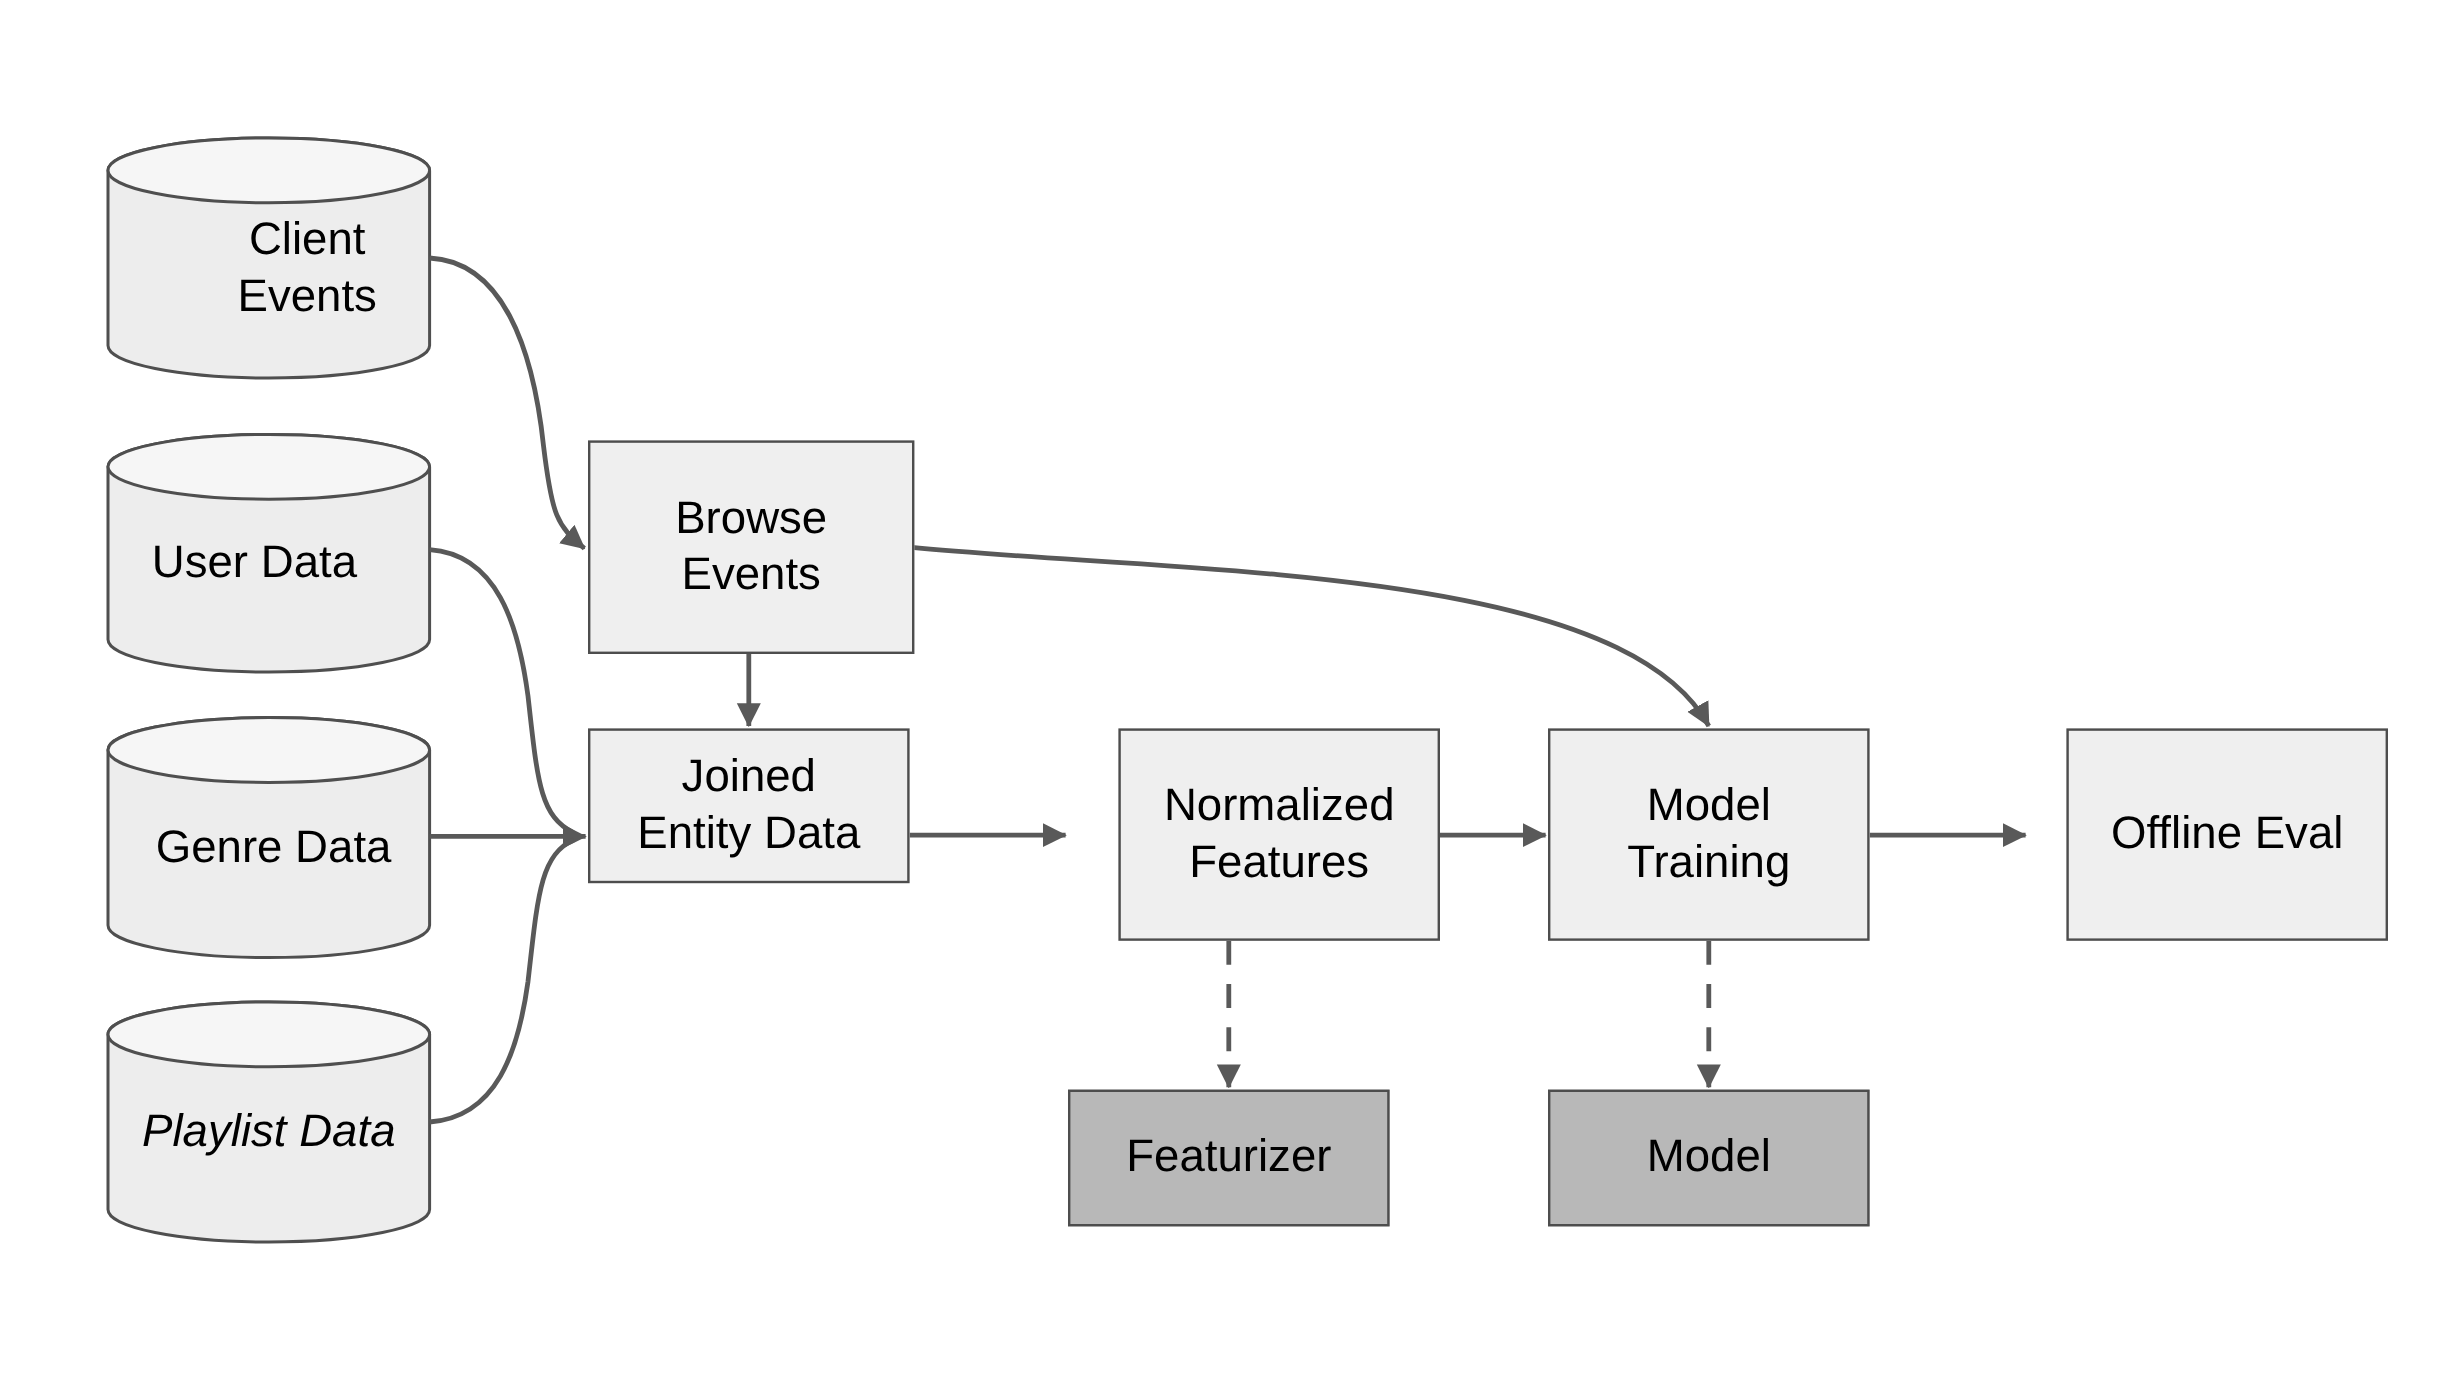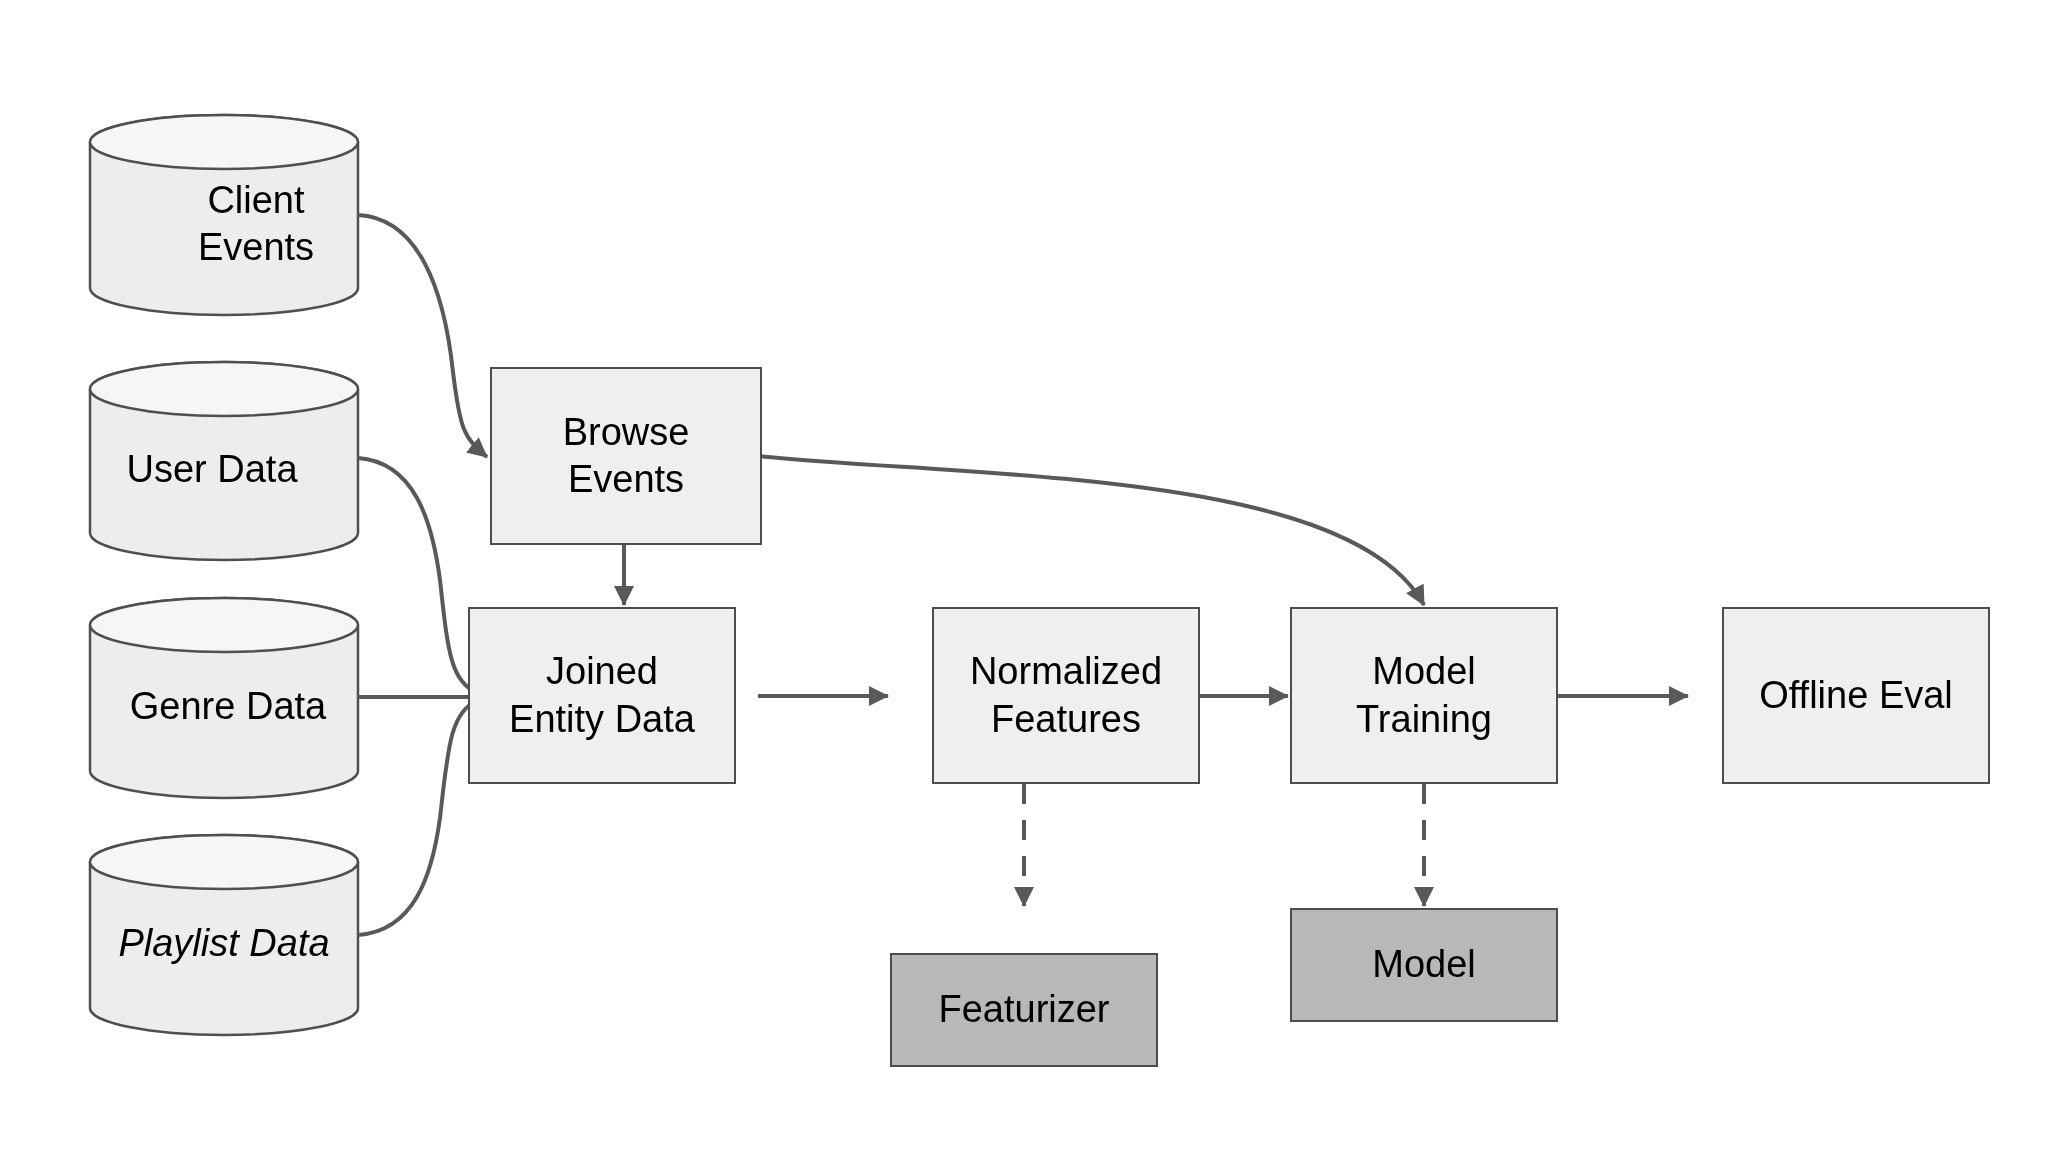--- a/index.html
+++ b/index.html
@@ -124,35 +124,35 @@
     <span>Genre Data</span>
   </div>
   <div class="node cyl-label" style="left:90px; top:835px; width:268px; height:200px;font-style:italic;">
     <span>Playlist Data</span>
   </div>
 
   <div class="node box light" style="left:490px; top:367px; width:272px; height:178px;">
     <span>Browse
 Events</span>
   </div>
-  <div class="node box light" style="left:468px; top:607px; width:268px; height:177px;">
+  <div class="node box light" style="left:490px; top:607px; width:268px; height:129px;">
     <span>Joined
 Entity Data</span>
   </div>
   <div class="node box light" style="left:932px; top:607px; width:268px; height:177px;">
     <span>Normalized
 Features</span>
   </div>
   <div class="node box light" style="left:1290px; top:607px; width:268px; height:177px;">
     <span>Model
 Training</span>
   </div>
   <div class="node box light" style="left:1690px; top:607px; width:268px; height:177px;margin-left:32px;">
     <span>Offline Eval</span>
   </div>
-  <div class="node box dark" style="left:890px; top:908px; width:268px; height:114px;margin-top:45px;">
+  <div class="node box dark" style="left:890px; top:908px; width:268px; height:114px;">
     <span>Featurizer</span>
   </div>
   <div class="node box dark" style="left:1290px; top:908px; width:268px; height:114px;">
     <span>Model</span>
   </div>
 
 </div>
 
 </body></html>

